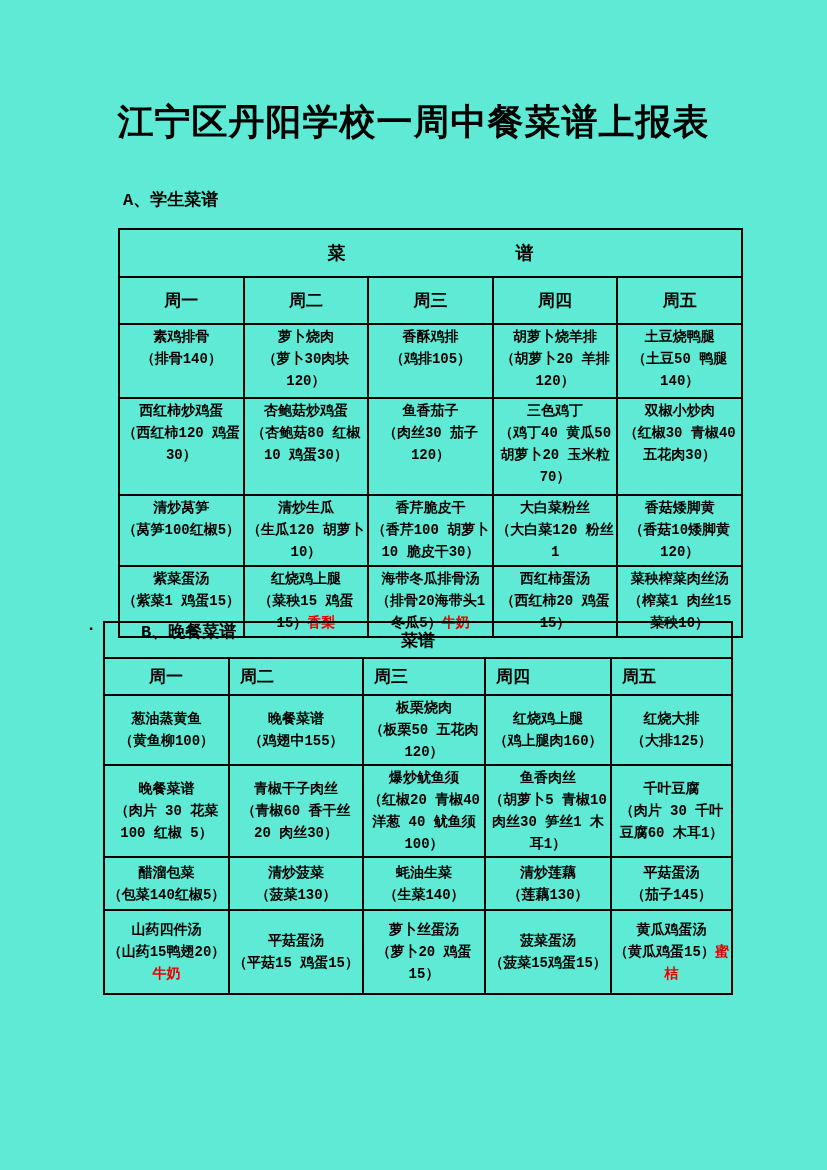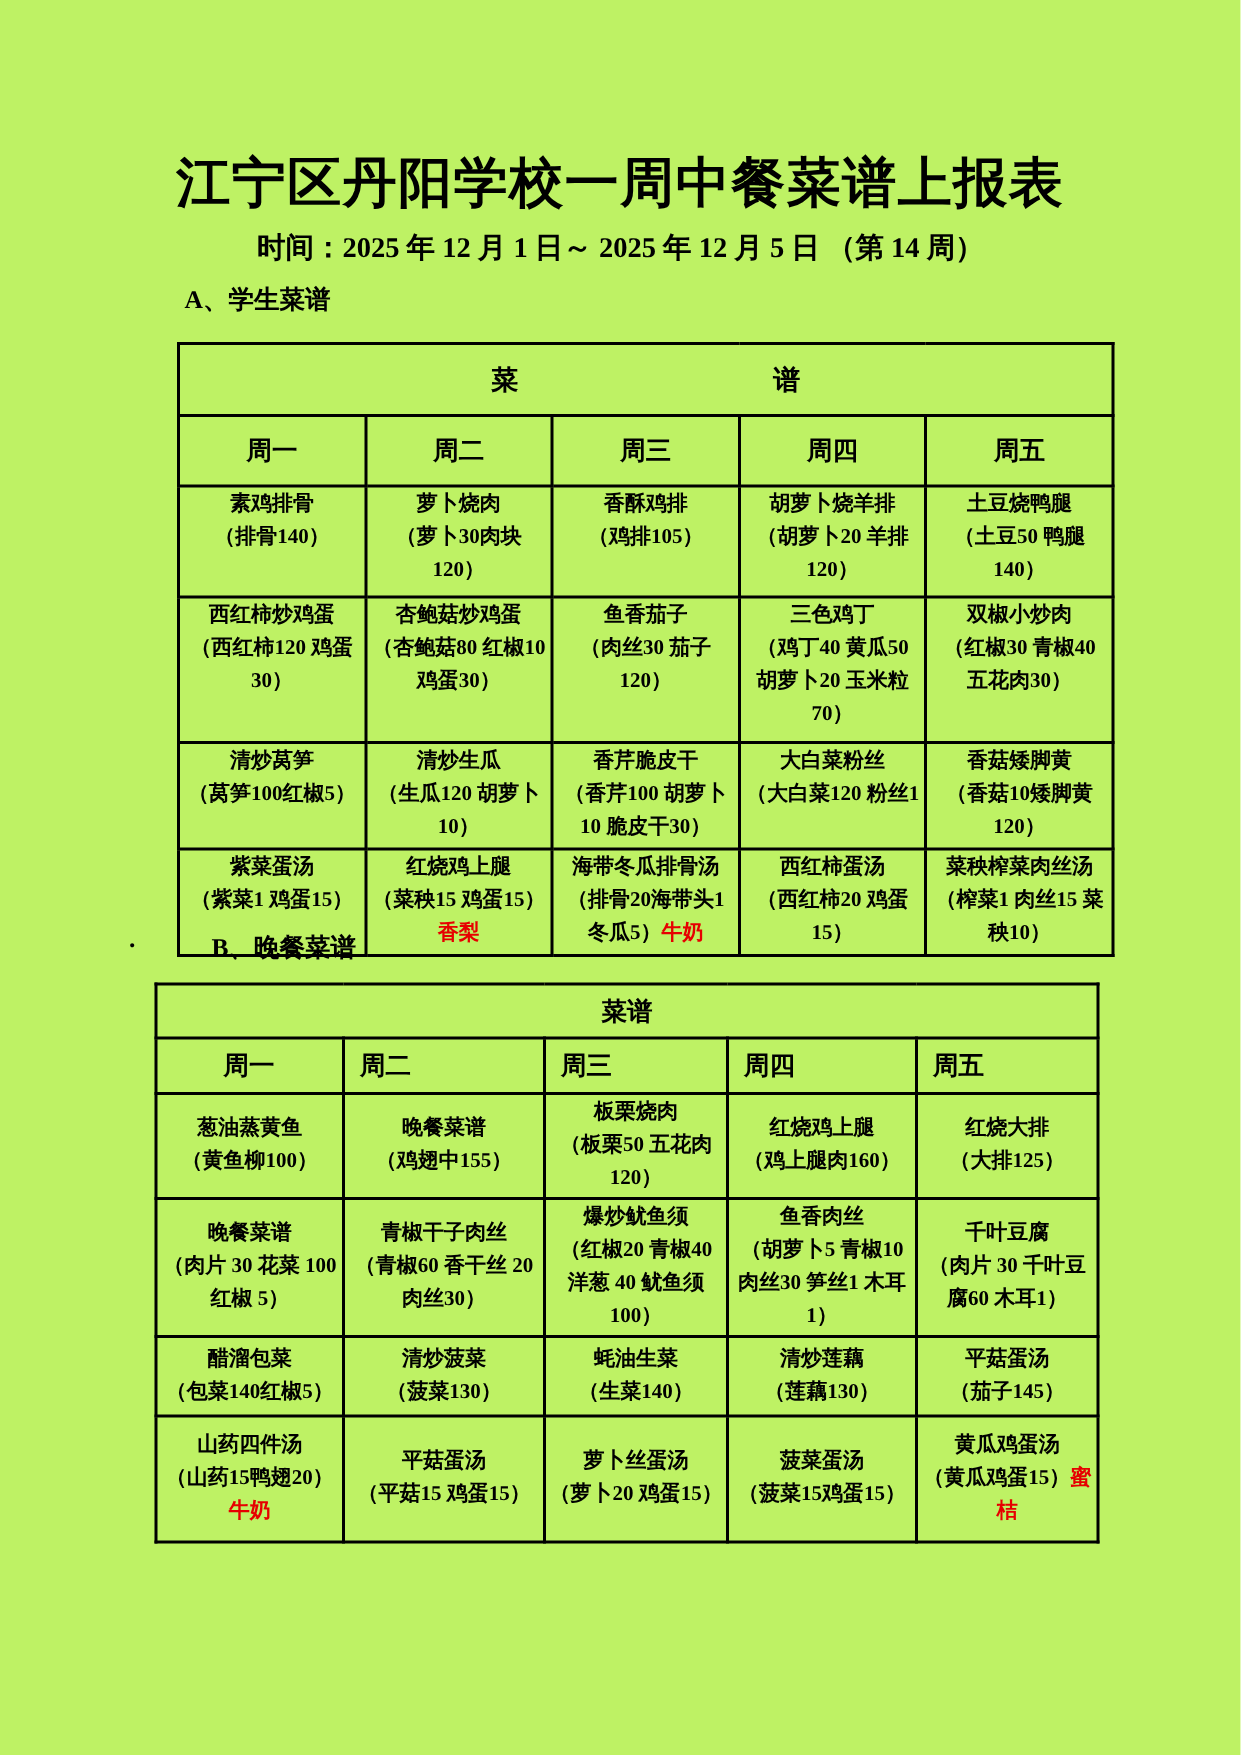--- a/index.html
+++ b/index.html
@@ -1,20 +1,20 @@
 <!DOCTYPE html>
 <html><head>
 <meta charset="utf-8">
 <style>
   html,body{margin:0;padding:0;background:#ffffff;}
   .page{
     position:relative;
     width:827px;height:1170px;
-    background:#bef264;
-    font-family:Liberation Serif, serif;
+    background:#5eead4;
+    font-family:Liberation Mono, monospace;
     color:#000;
     overflow:hidden;
   }
   .title{
     position:absolute;top:98px;left:0;width:100%;
     margin:0;text-align:center;
     font-size:36px;font-weight:bold;letter-spacing:1px;
   }
   .subtitle{
     position:absolute;top:152px;left:0;width:100%;
@@ -24,21 +24,21 @@
     position:absolute;font-size:17px;font-weight:bold;
   }
   .sec-a{left:123px;top:188px;}
   .sec-b{left:141px;top:620px;text-align:right;}
   .stray-dot{position:absolute;left:86px;top:616px;font-size:17px;font-weight:bold;}
 
   table.menu{
     position:absolute;border-collapse:collapse;table-layout:fixed;
   }
   table.ta{left:118px;top:228px;width:625px;}
-  table.tb{left:103px;top:655px;width:628px;padding-left:12px;}
+  table.tb{left:103px;top:621px;width:628px;padding-left:12px;}
   table.menu td{
     border:2px solid #000;
     text-align:center;
     overflow:hidden;
   }
   
   td.t-head{font-size:18px;font-weight:bold;}
   .spread{display:flex;justify-content:center;gap:170px;}
   td.day{font-size:17px;font-weight:bold;}
   
@@ -68,21 +68,20 @@
   .dish{display:block;}
   .det{display:block;}
   .red{color:#e60000;}
 </style>
 </head>
 <body>
 
 <div class="page">
 
   <h1 class="title">江宁区丹阳学校一周中餐菜谱上报表</h1>
-  <div class="subtitle">时间：2025 年 12 月 1 日～ 2025 年 12 月 5 日 （第 14 周）</div>
 
   <div class="sec-heading sec-a">A、学生菜谱</div>
 
   <table class="menu ta">
     <colgroup>
         <col style="width:20%">
         <col style="width:20%">
         <col style="width:20%">
         <col style="width:20%">
         <col style="width:20%">

